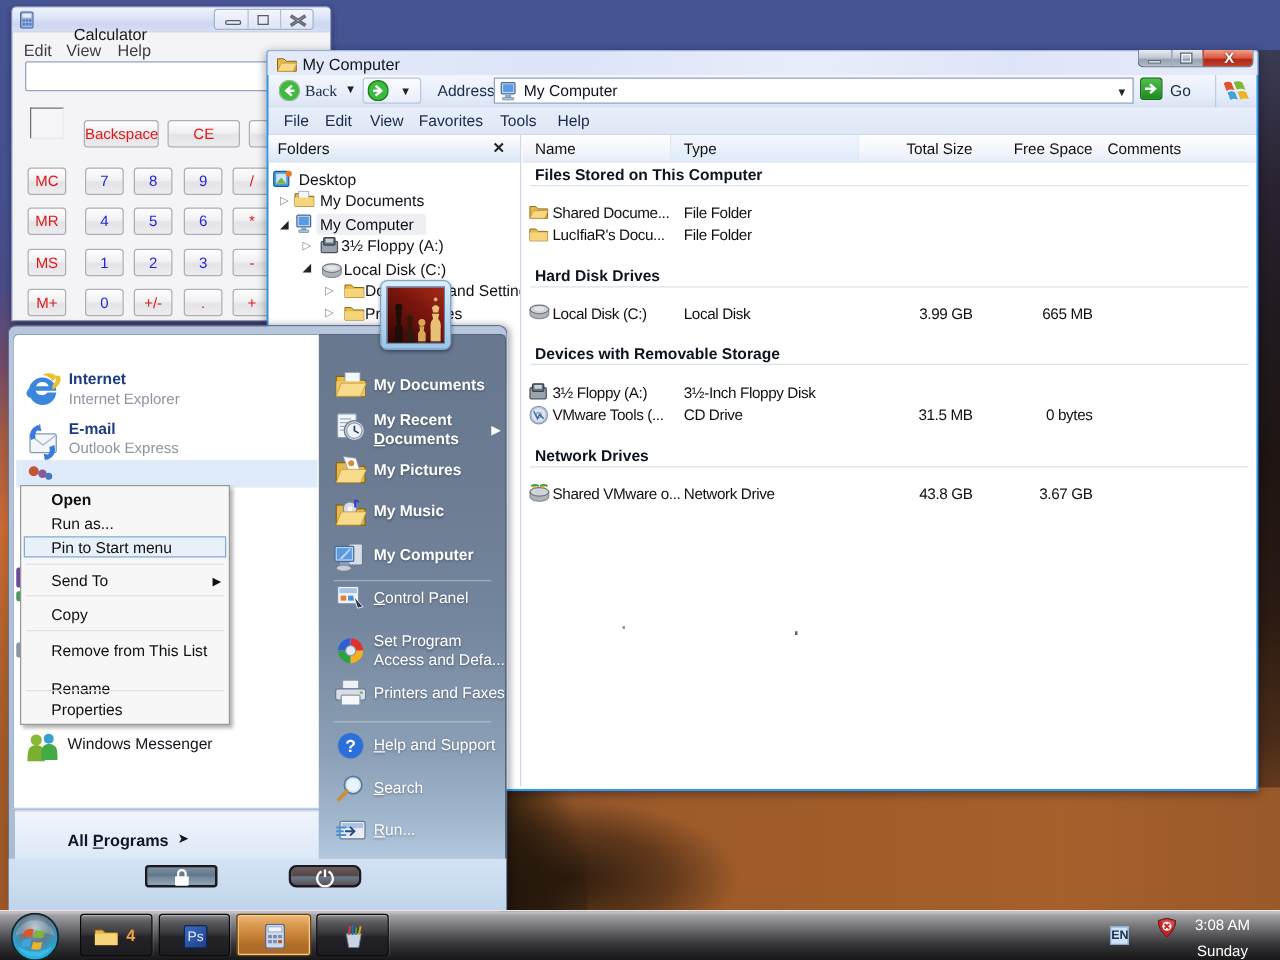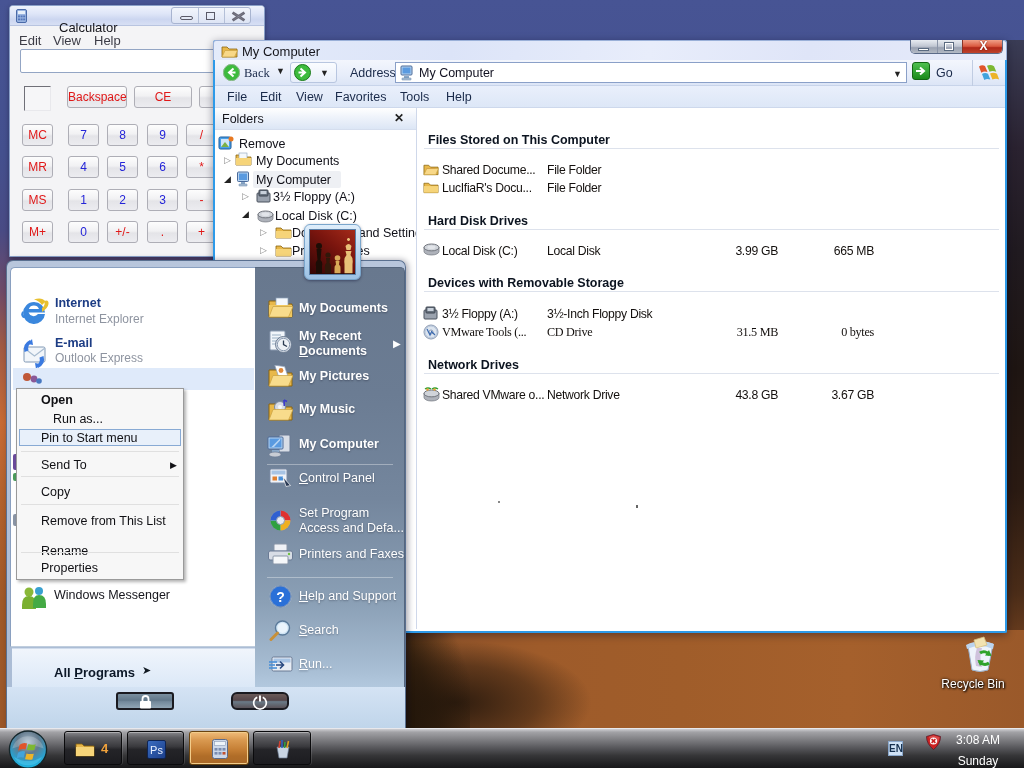--- a/index.html
+++ b/index.html
@@ -26,21 +26,21 @@
 border-top:1px solid #e8e8ec;}
 .tbtn{position:absolute;top:2px;height:34px;border-radius:3px;
 border:1px solid #0a0a0c;
 background:linear-gradient(180deg,#88888c 0%,#5a5a5e 18%,#3a3a3e 45%,#242428 55%,#1c1c20 100%);
 box-shadow:inset 0 1px 0 rgba(255,255,255,0.35), 1px 0 0 rgba(255,255,255,0.12);}
 .tbtn.active{background:linear-gradient(180deg,#f0bc7a 0%,#d99950 25%,#c57f35 55%,#b06d28 75%,#a96828 100%);
 border:1px solid #6a4410;box-shadow:inset 0 0 0 1px #f2cc8a;}
 
 .cbtn{position:absolute;height:22px;width:31px;border:1px solid #aeaeb6;border-radius:3px;
 background:linear-gradient(180deg,#fdfdfd 0%,#f1f1f3 45%,#e4e4e8 55%,#ececf0 100%);
-color:#e01818;font-size:12px;text-align:center;line-height:21px;}
+color:#e01818;font-size:12px;text-align:center;line-height:21px;margin-top:10px;}
 .cbtn.blue{color:#2424d8;}
 .cbtn.red{color:#e01818;}
 
 .grp{position:absolute;left:10px;font-weight:bold;font-size:12.5px;color:#0c1420;}
 .gline{position:absolute;left:6px;width:575px;height:1px;background:#dde2ec;}
 .row{position:absolute;left:0;width:587px;height:17px;white-space:nowrap;letter-spacing:-0.3px;}
 .ricon{position:absolute;left:5px;top:0px;}
 .rname{position:absolute;left:24px;top:1px;}
 .rtype{position:absolute;left:129px;top:1px;}
 .rsize{position:absolute;left:266px;top:1px;width:94px;text-align:right;}
@@ -190,21 +190,21 @@
         <span class="abs" style="left:179px;top:3px;font-size:12px;color:#222;font-weight:bold;">✕</span>
       </div>
       <div id="tree" class="abs" style="left:0;top:22px;width:201px;height:480px;font-size:12.5px;color:#101018;white-space:nowrap;overflow:hidden;">
 
         <svg class="abs" style="left:3px;top:6px;" width="17" height="15" viewBox="0 0 17 15">
           <rect x="1" y="1" width="12" height="12" rx="1.5" fill="#4aa0e8" stroke="#1a5a9a"></rect>
           <rect x="3" y="3" width="8" height="8" fill="#cfe4f8"></rect>
           <path d="M3 11 L7 6 L11 11Z" fill="#7ab048"></path>
           <circle cx="13" cy="3" r="2.5" fill="#e87820"></circle>
         </svg>
-        <span class="abs" style="left:24px;top:7px;">Remove</span>
+        <span class="abs" style="left:24px;top:7px;">Desktop</span>
 
         <span class="abs arrow" style="left:9px;top:25px;">▷</span>
         <svg class="abs" style="left:20px;top:22px;" width="17" height="14" viewBox="0 0 17 14">
           <path d="M1 3 L6 3 L8 5 L16 5 L16 13 L1 13Z" fill="#e8b84a" stroke="#8a6510" stroke-width="0.8"></path>
           <rect x="4" y="1" width="8" height="7" fill="#f4f8fc" stroke="#8aa0b8" stroke-width="0.6"></rect>
           <path d="M1 6 L16 6 L16 13 L1 13Z" fill="#f6d479"></path>
         </svg>
         <span class="abs" style="left:41px;top:24px;">My Documents</span>
 
         <div class="abs" style="left:38px;top:41px;width:88px;height:17px;background:#eef0f4;border-radius:2px;"></div>
@@ -244,20 +244,28 @@
         <svg class="abs" style="left:60px;top:113px;" width="17" height="14" viewBox="0 0 17 14">
           <path d="M1 3 L6 3 L8 5 L16 5 L16 13 L1 13Z" fill="#e8b84a" stroke="#8a6510" stroke-width="0.8"></path>
           <path d="M1 6 L16 6 L16 13 L1 13Z" fill="#f6d479"></path>
         </svg>
         <span class="abs" style="left:77px;top:114px;">Program Files</span>
       </div>
     </div>
 
     <div class="abs" id="listpane" style="left:203px;top:68px;width:587px;height:521px;background:#fff;overflow:hidden;font-size:12.2px;color:#14100e;">
 
+      <div class="abs" style="left:0;top:0;width:587px;height:22px;background:linear-gradient(180deg,#ffffff,#f2f5fb 60%,#e8edf8);border-bottom:1px solid #d5deee;">
+        <div class="abs" style="left:118px;top:0;width:151px;height:22px;background:linear-gradient(180deg,#f2f7fd,#dfeafa);border-left:1px solid #e0e8f4;border-right:1px solid #e0e8f4;"></div>
+        <span class="abs" style="left:10px;top:4px;">Name</span>
+        <span class="abs" style="left:129px;top:4px;">Type</span>
+        <span class="abs" style="left:266px;top:4px;width:94px;text-align:right;">Total Size</span>
+        <span class="abs" style="left:362px;top:4px;width:94px;text-align:right;">Free Space</span>
+        <span class="abs" style="left:468px;top:4px;">Comments</span>
+      </div>
       <div class="grp" style="top:25px;">Files Stored on This Computer</div>
       <div class="gline" style="top:40px;"></div>
       <div class="row" style="top:54px;">
         <svg class="ricon" width="16" height="14" viewBox="0 0 17 14">
           <path d="M1 3 L6 3 L8 5 L16 5 L16 13 L1 13Z" fill="#e8b84a" stroke="#8a6510" stroke-width="0.8"></path>
           <rect x="4" y="6" width="9" height="5" fill="#e87828"></rect>
           <path d="M1 13 L4 6.5 L16.5 6.5 L13.5 13Z" fill="#f8d888" stroke="#c8a040" stroke-width="0.7"></path>
         </svg>
         <span class="rname">Shared Docume...</span>
           <span class="rtype">File Folder</span>
@@ -287,21 +295,21 @@
       <div class="gline" style="top:183px;"></div>
       <div class="row" style="top:198px;">
         <svg class="ricon" width="16" height="15" viewBox="0 0 16 15">
           <rect x="1" y="4" width="13" height="9" rx="1" fill="#9aa2ae" stroke="#4a525e"></rect>
           <rect x="3" y="1" width="9" height="6" rx="0.8" fill="#6a7480" stroke="#3a424e"></rect>
           <rect x="4.5" y="2" width="6" height="3" fill="#c8d0da"></rect>
         </svg>
         <span class="rname">3½ Floppy (A:)</span>
           <span class="rtype">3½-Inch Floppy Disk</span>
       </div>
-      <div class="row" style="top:216px;font-family:Liberation Serif, serif;">
+      <div class="row" style="top:216px;">
         <svg class="ricon" width="16" height="16" viewBox="0 0 16 16">
           <circle cx="8" cy="8" r="7" fill="#dce4ee" stroke="#8a98b0"></circle>
           <circle cx="8" cy="8" r="6" fill="none" stroke="#aabcd4" stroke-width="0.8"></circle>
           <circle cx="8" cy="8" r="2" fill="#fff" stroke="#8a98b0"></circle>
           <path d="M4 5 L7 11 L8.5 7.5 L12 11" stroke="#3a6ab0" stroke-width="1.2" fill="none"></path>
         </svg>
         <span class="rname">VMware Tools (...</span>
           <span class="rtype">CD Drive</span>
         <span class="rsize">31.5 MB</span>
           <span class="rfree">0 bytes</span>
@@ -516,52 +524,35 @@
           <path d="M35.5 16 Q38.5 12 41.5 16 L40.5 20 L36.5 20 Z"></path>
           <path d="M34.5 44 L34.5 34 Q33.5 28 36.5 25 L35.5 21 L41.5 21 L40.5 25 Q43.5 28 42.5 34 L42.5 44 Z"></path>
         </g>
         <rect x="0" y="43" width="47" height="3" fill="#2a0a06" opacity="0.8"></rect>
       </svg>
     </div>
   </div>
 
   <div class="abs" id="ctxmenu" style="left:16px;top:388px;width:168px;height:192px;background:#f7f7f7;border:1px solid #9a9a9a;box-shadow:2px 2px 3px rgba(0,0,0,0.3);font-size:12.5px;color:#101014;">
     <div class="abs" style="left:24px;top:4px;font-weight:bold;">Open</div>
-    <div class="abs" style="left:36px;top:23px;">Run as...</div>
+    <div class="abs" style="left:24px;top:23px;">Run as...</div>
     <div class="abs" style="left:2px;top:40px;width:162px;height:17px;background:#e8f0fa;border:1px solid #88aad4;"></div>
     <div class="abs" style="left:24px;top:42px;">Pin to Start menu</div>
     <div class="abs csep" style="top:62px;"></div>
     <div class="abs" style="left:24px;top:69px;">Send To</div>
     <div class="abs" style="left:153px;top:71px;font-size:9px;">▶</div>
     <div class="abs csep" style="top:87px;"></div>
     <div class="abs" style="left:24px;top:96px;">Copy</div>
     <div class="abs csep" style="top:115px;"></div>
     <div class="abs" style="left:24px;top:125px;">Remove from This List</div>
     <div class="abs" style="left:24px;top:155px;">Rename</div>
     <div class="abs csep" style="top:163px;"></div>
     <div class="abs" style="left:24px;top:172px;">Properties</div>
   </div>
 
-  <div class="abs" id="recycle" style="left:938px;top:636px;width:70px;height:58px;text-align:center;">
-    <svg width="40" height="36" viewBox="0 0 40 36" style="margin-left:14px;">
-      <path d="M8 10 L12 34 Q20 37 28 34 L33 8 Q20 3 8 10Z" fill="#eef3fa" stroke="#9ab0cc" stroke-width="1"></path>
-      <path d="M6 9 Q20 2 34 8 L33 13 Q20 7 7 13Z" fill="#bcd4ee"></path>
-      <path d="M14 4 L24 1 L27 9 L16 12Z" fill="#f2e2b0" stroke="#d8c080" stroke-width="0.8"></path>
-      <path d="M17 12 Q14 20 16 30 L22 31 Q19 20 22 12Z" fill="#cfc2dc"></path>
-      <g fill="none" stroke="#2fa32a" stroke-width="3">
-        <path d="M20 17 a6.5 6.5 0 0 1 9.5 2"></path>
-        <path d="M29 27 a6.5 6.5 0 0 1 -9.5 -1.5"></path>
-      </g>
-      <g fill="#2fa32a">
-        <path d="M29 14 l2.5 6 -6.5 -0.5 Z"></path>
-        <path d="M20 30 l-2.5 -6 6.5 0.5 Z"></path>
-      </g>
-    </svg>
-    <div style="margin-top:1px;font-size:12px;color:#fff;text-shadow:1px 1px 2px #000,0 0 3px #000;">Recycle Bin</div>
-  </div>
 
   <div id="taskbar" class="abs">
     <svg class="abs" style="left:7px;top:1px;" width="42" height="39" viewBox="0 0 42 42">
       <defs>
         <radialGradient id="orbg" cx="50%" cy="30%" r="75%">
           <stop offset="0%" stop-color="#a8bccc"></stop>
             <stop offset="40%" stop-color="#637a8c"></stop>
           <stop offset="70%" stop-color="#2f9cc8"></stop>
             <stop offset="100%" stop-color="#18c0ee"></stop>
         </radialGradient>

